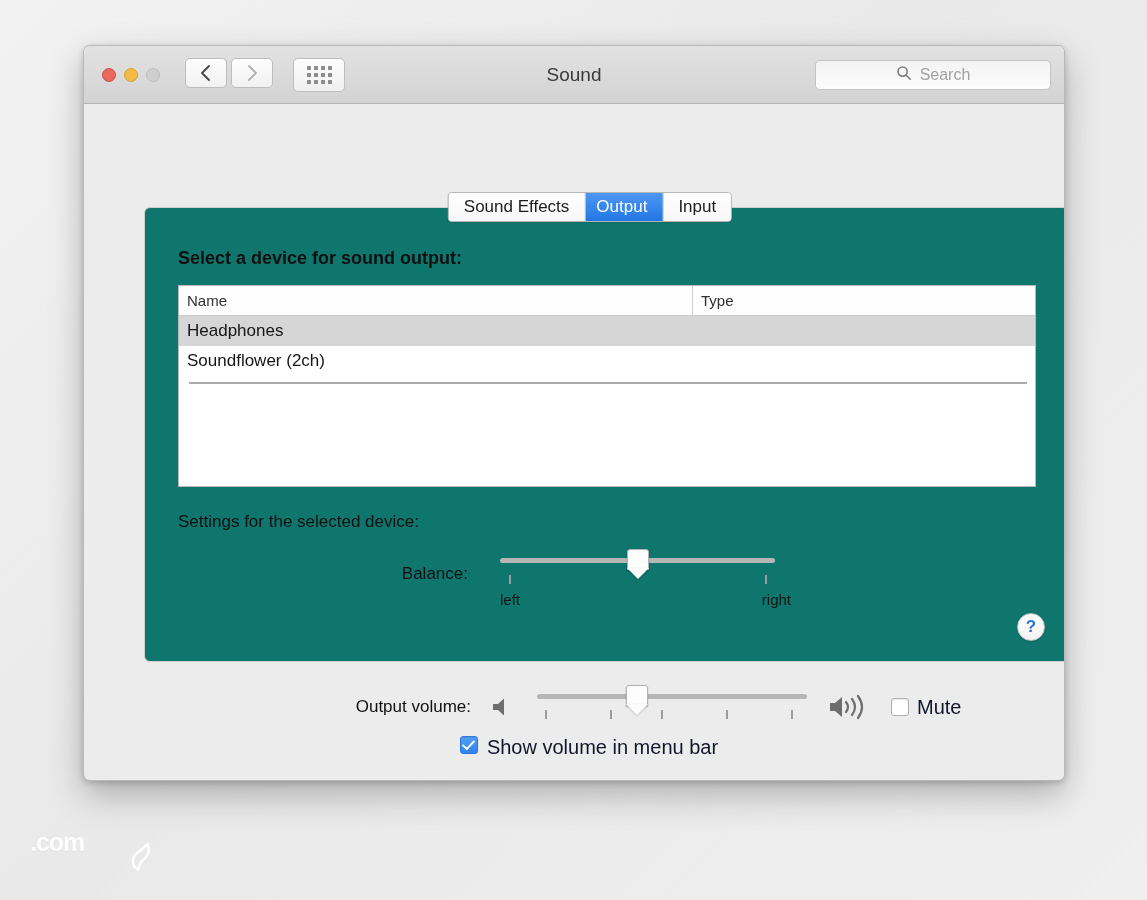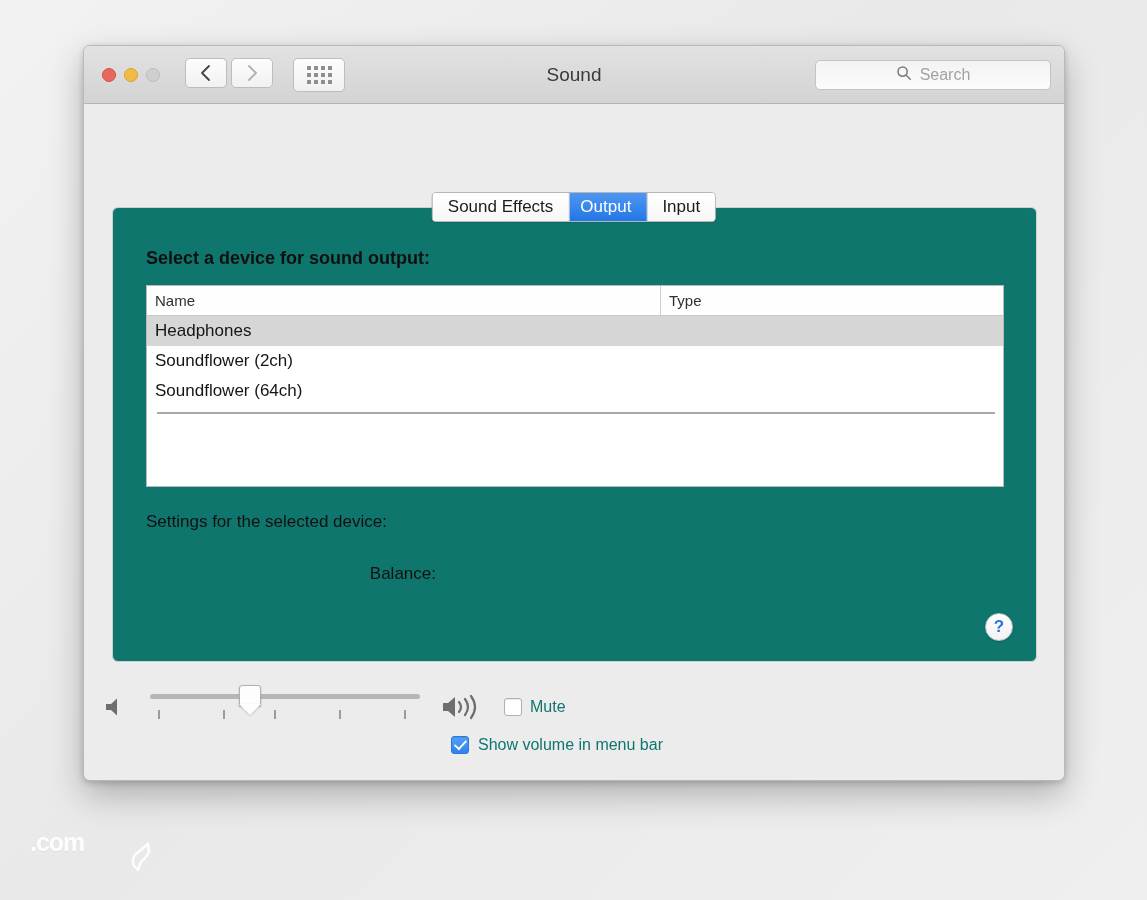--- a/index.html
+++ b/index.html
@@ -80,20 +80,21 @@
     gap: 8px;
     text-align: right;
   }
   .searchfield .sf-label { font-size: 16px; color: #a2a2a2; }
 
   
   .content {
     position: relative;
     height: 677px;
     background: #ececec;
+    margin-left: 32px;
   }
 
   
   .tabs {
     position: absolute; left: 50%; transform: translateX(-50%);
     top: 88px;
     display: flex;
     border: 1px solid #b6b6b6;
     border-radius: 4px;
     overflow: hidden;
@@ -257,27 +258,27 @@
     box-shadow: 0 1px 1px rgba(0,0,0,0.08) inset;
   }
   .cbox.checked { background: linear-gradient(to bottom, #53a0f5, #2d84ef); border-color: #2a78dd; }
   .cbox.checked::after {
     content: "";
     width: 5px; height: 10px;
     border: solid #ffffff;
     border-width: 0 2.2px 2.2px 0;
     transform: rotate(43deg) translate(-1px, -1px);
   }
-  .cb-label { font-size: 16px; color: #0f766e; }
+  .cb-label { font-size: 20px; color: #0f172a; }
 
   .menubar-row {
     position: absolute; top: 632px; left: 0; width: 982px;
     display: flex; justify-content: center;
   }
-  .menubar-inner { display: flex; align-items: center; gap: 9px; margin-left: -36px; }
+  .menubar-inner { display: flex; gap: 9px; margin-left: -36px; }
 
   
   .watermark {
     position: absolute; left: 30px; top: 828px;
     font-size: 40px; font-weight: bold;
     color: rgba(255,255,255,0.92);
     letter-spacing: -1px;
     text-shadow: 0 1px 1px rgba(0,0,0,0.045);
     display: flex; align-items: baseline;
     user-select: none;
@@ -360,37 +361,47 @@
           <div class="th type">Type</div>
         </div>
 
         <div class="tbl-row selected">
           <div class="cell name">Headphones</div>
         </div>
         <div class="tbl-row">
           <div class="cell name">Soundflower (2ch)</div>
           <div class="cell type"></div>
         </div>
-        <div class="tbl-row">
-          <div class="cell name">Soundflower (64ch)</div>
-          <div class="cell type"></div>
-        </div>
         <div class="row-divider"></div>
       </div>
 
       <div class="settings-label">Settings for the selected device:</div>
 
       <div class="balance-row">
         <div class="balance-label">Balance:</div>
+        <div class="slider-wrap">
+          <div class="slider-track">
+            <div class="slider-thumb" style="left:127px"></div>
+          </div>
+          <div class="ticks">
+            <i style="left:9px"></i>
+              <i style="left:265px"></i>
+          </div>
+          <div class="endlabels">
+            <span class="left">left</span>
+            <span class="right">right</span>
+          </div>
+        </div>
       </div>
 
       <div class="helpbtn">?</div>
     </div>
 
     <div class="volume-row">
+      <div class="vol-label">Output volume:</div>
 
       <span class="spk">
         <svg width="26" height="26" viewBox="0 0 26 26">
           <path d="M4 10 H9 L15 4.5 V21.5 L9 16 H4 Z" fill="#6e6e6e"></path>
         </svg>
       </span>
 
       <div class="vol-slider-wrap">
         <div class="vol-track">
           <div class="slider-thumb" style="left:89px"></div>

